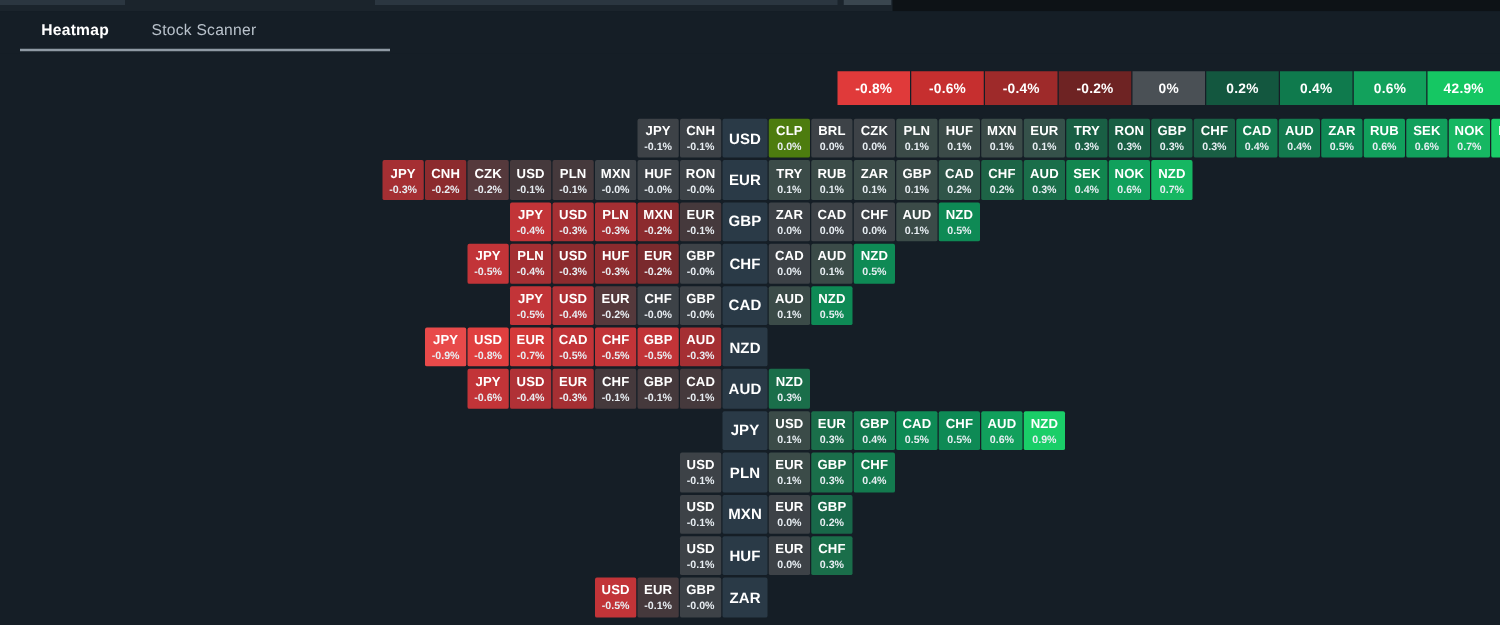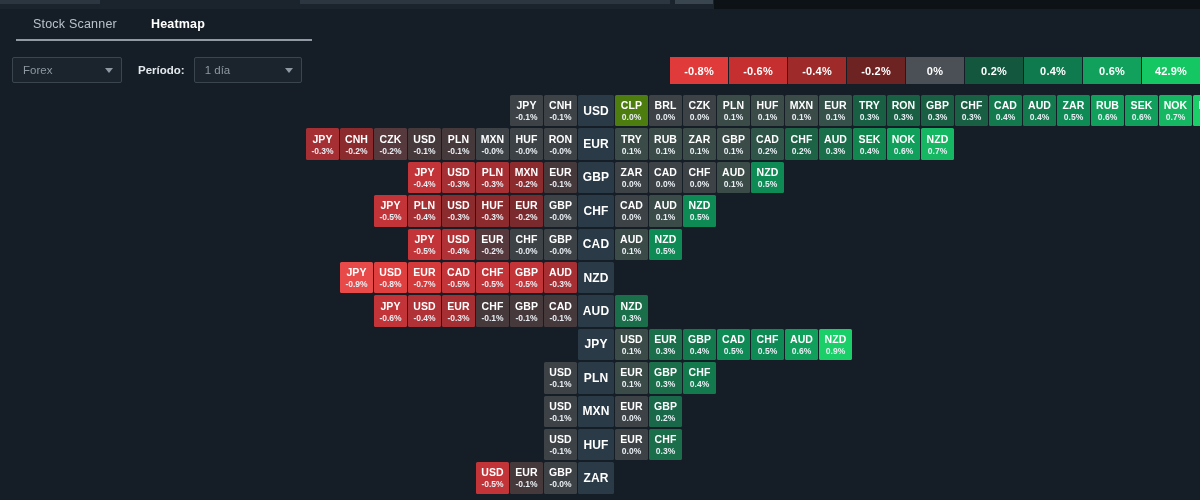--- a/index.html
+++ b/index.html
@@ -153,37 +153,26 @@
 
   <div class="top-strip">
     <div class="strip-seg strip-a"></div>
     <div class="strip-seg strip-b"></div>
     <div class="strip-seg strip-c"></div>
     <div class="strip-dark"></div>
   </div>
 
   <div class="tabbar">
     <div class="tabs" id="tabs-host">
+        <div class="tab active">Heatmap</div>
         <div class="tab">Stock Scanner</div>
-        <div class="tab active">Heatmap</div>
       </div>
     <div class="tab-underline"></div>
   </div>
 
-  <div class="controls">
-    <div class="select select-forex">
-      <span class="val">Forex</span>
-      <span class="caret"></span>
-    </div>
-    <span class="period-label">Período:</span>
-    <div class="select select-period">
-      <span class="val">1 día</span>
-      <span class="caret"></span>
-    </div>
-  </div>
 
   <div class="legend" id="legend-host">
       <div class="legend-cell" style="background: rgb(224, 58, 58);">-0.8%</div>
       <div class="legend-cell" style="background: rgb(198, 47, 47);">-0.6%</div>
       <div class="legend-cell" style="background: rgb(158, 42, 42);">-0.4%</div>
       <div class="legend-cell" style="background: rgb(110, 35, 35);">-0.2%</div>
       <div class="legend-cell" style="background: rgb(74, 80, 85);">0%</div>
       <div class="legend-cell" style="background: rgb(19, 87, 63);">0.2%</div>
       <div class="legend-cell" style="background: rgb(15, 122, 77);">0.4%</div>
       <div class="legend-cell" style="background: rgb(18, 161, 92);">0.6%</div>

